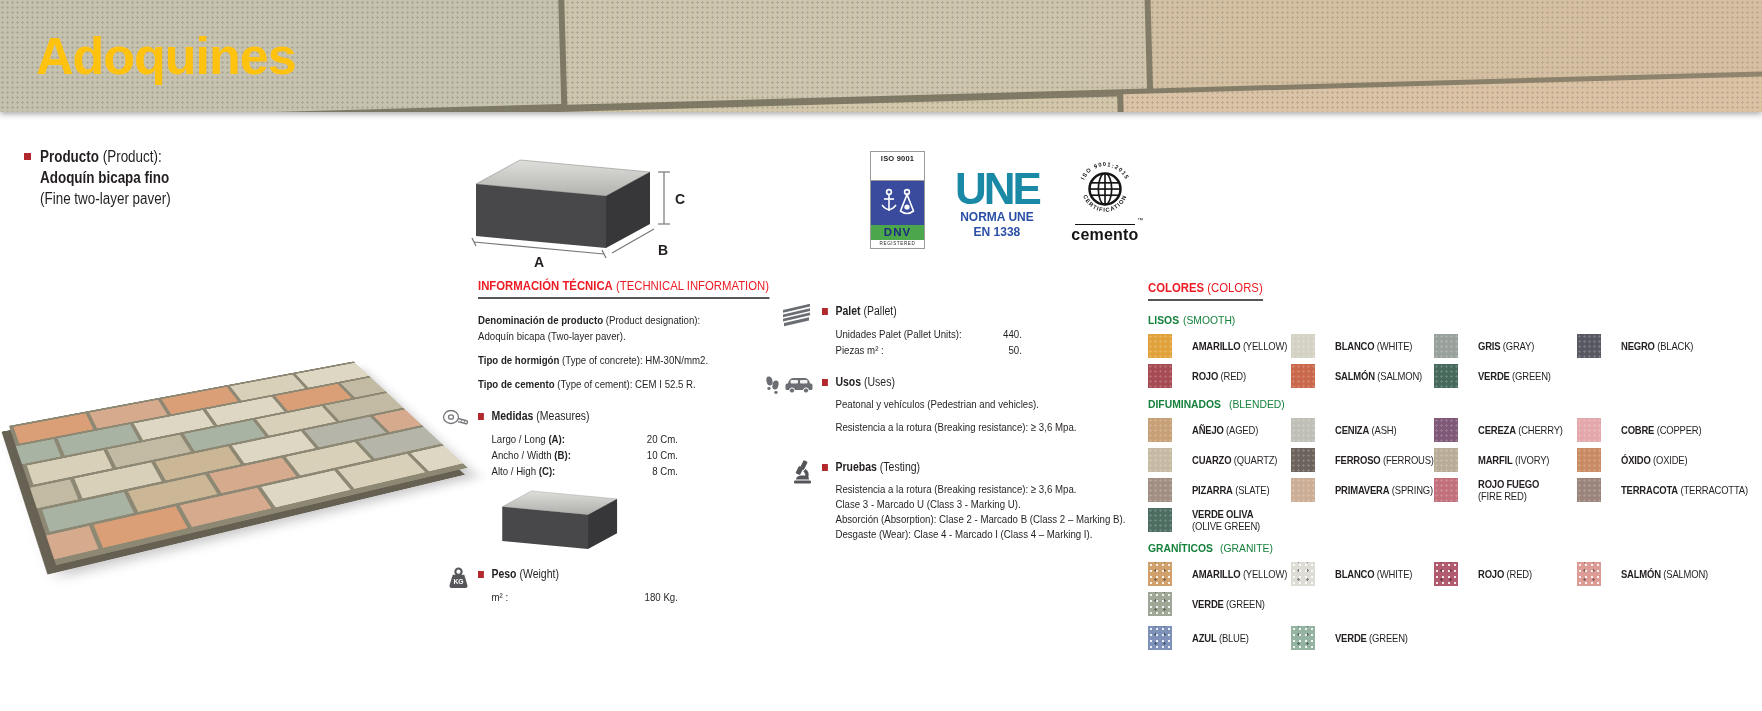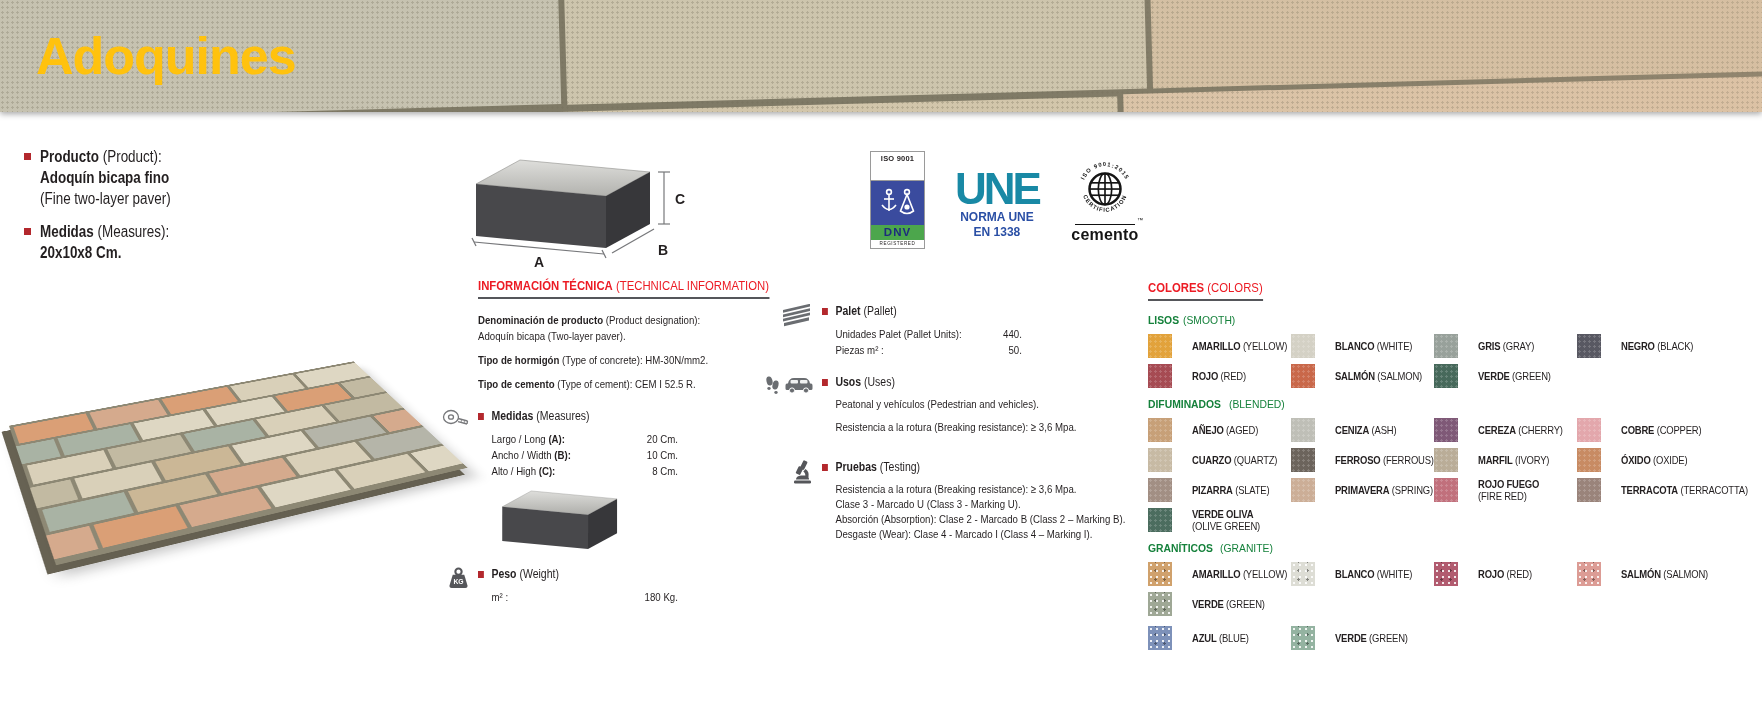--- a/index.html
+++ b/index.html
@@ -118,27 +118,20 @@
     <h1 class="banner-title">Adoquines</h1>
   </header>
 
   <section class="col-left">
     <div class="p-item">
       <span class="sq-bullet"></span>
       <div class="li-body cond">
         <div class="li-line"><b>Producto</b><span> (Product):</span></div>
         <div class="li-line bold">Adoquín bicapa fino</div>
         <div class="li-line">(Fine two-layer paver)</div>
-      </div>
-    </div>
-    <div class="p-item">
-      <span class="sq-bullet"></span>
-      <div class="li-body cond">
-        <div class="li-line"><b>Medidas</b><span> (Measures):</span></div>
-        <div class="li-line bold">20x10x8 Cm.</div>
       </div>
     </div>
   </section>
 
   <div class="photo-wrap">
     <div class="photo-3d">
         <div class="p-row">
           <span class="p-brick" style="background: rgb(218, 159, 118);"></span>
           <span class="p-brick" style="background: rgb(213, 170, 141);"></span>
           <span class="p-brick" style="background: rgb(218, 159, 118);"></span>

